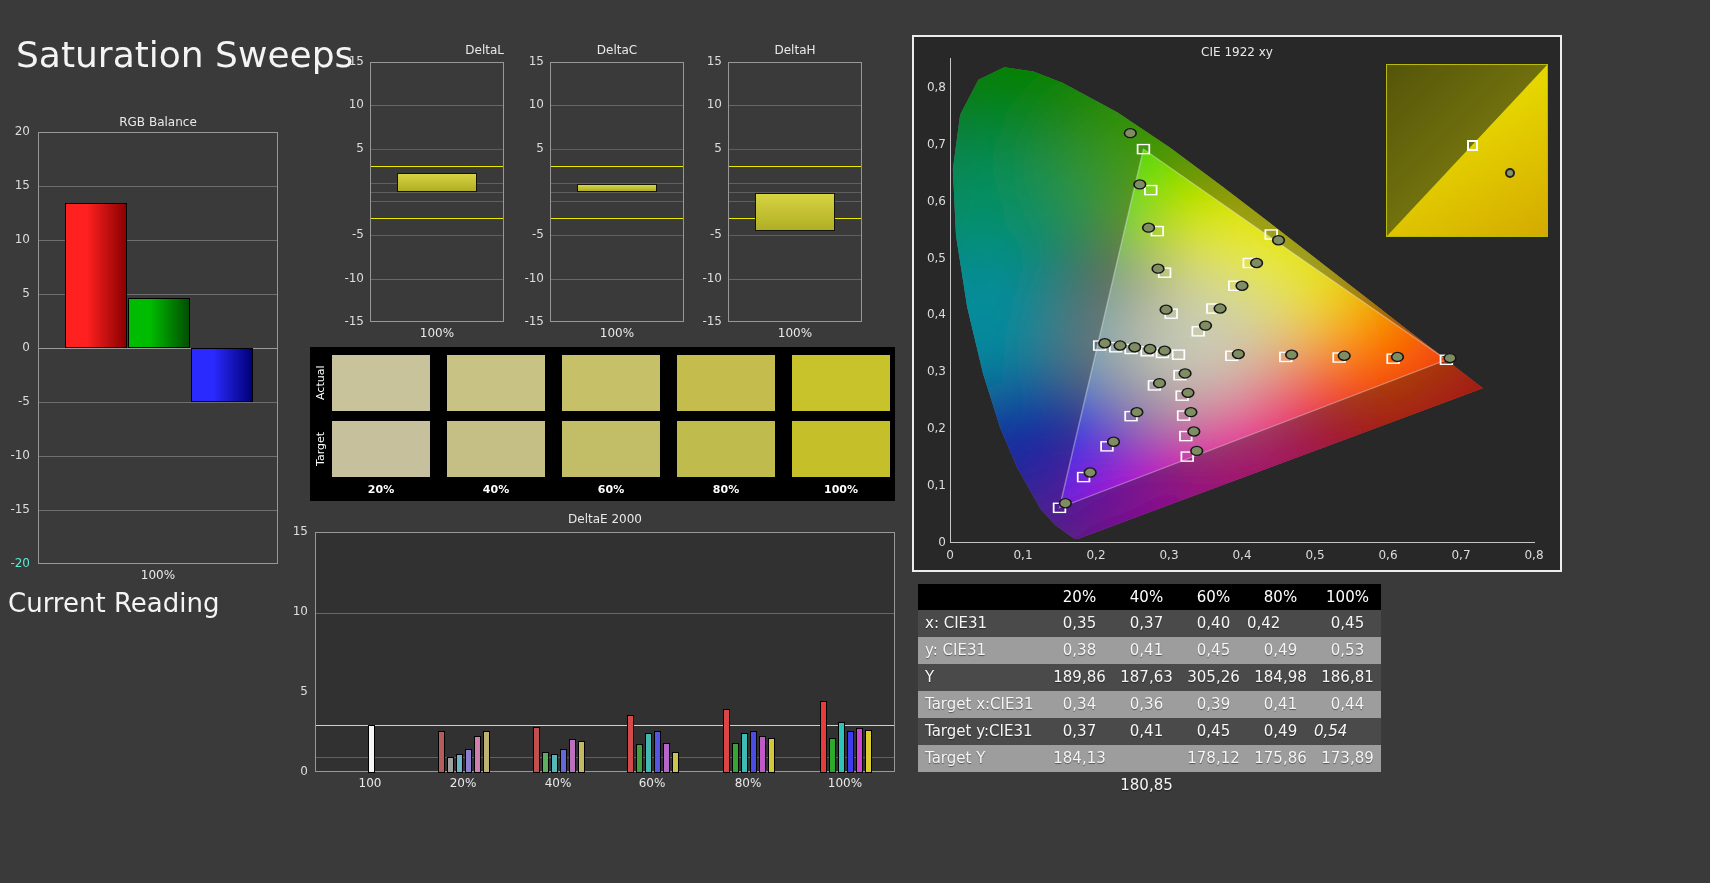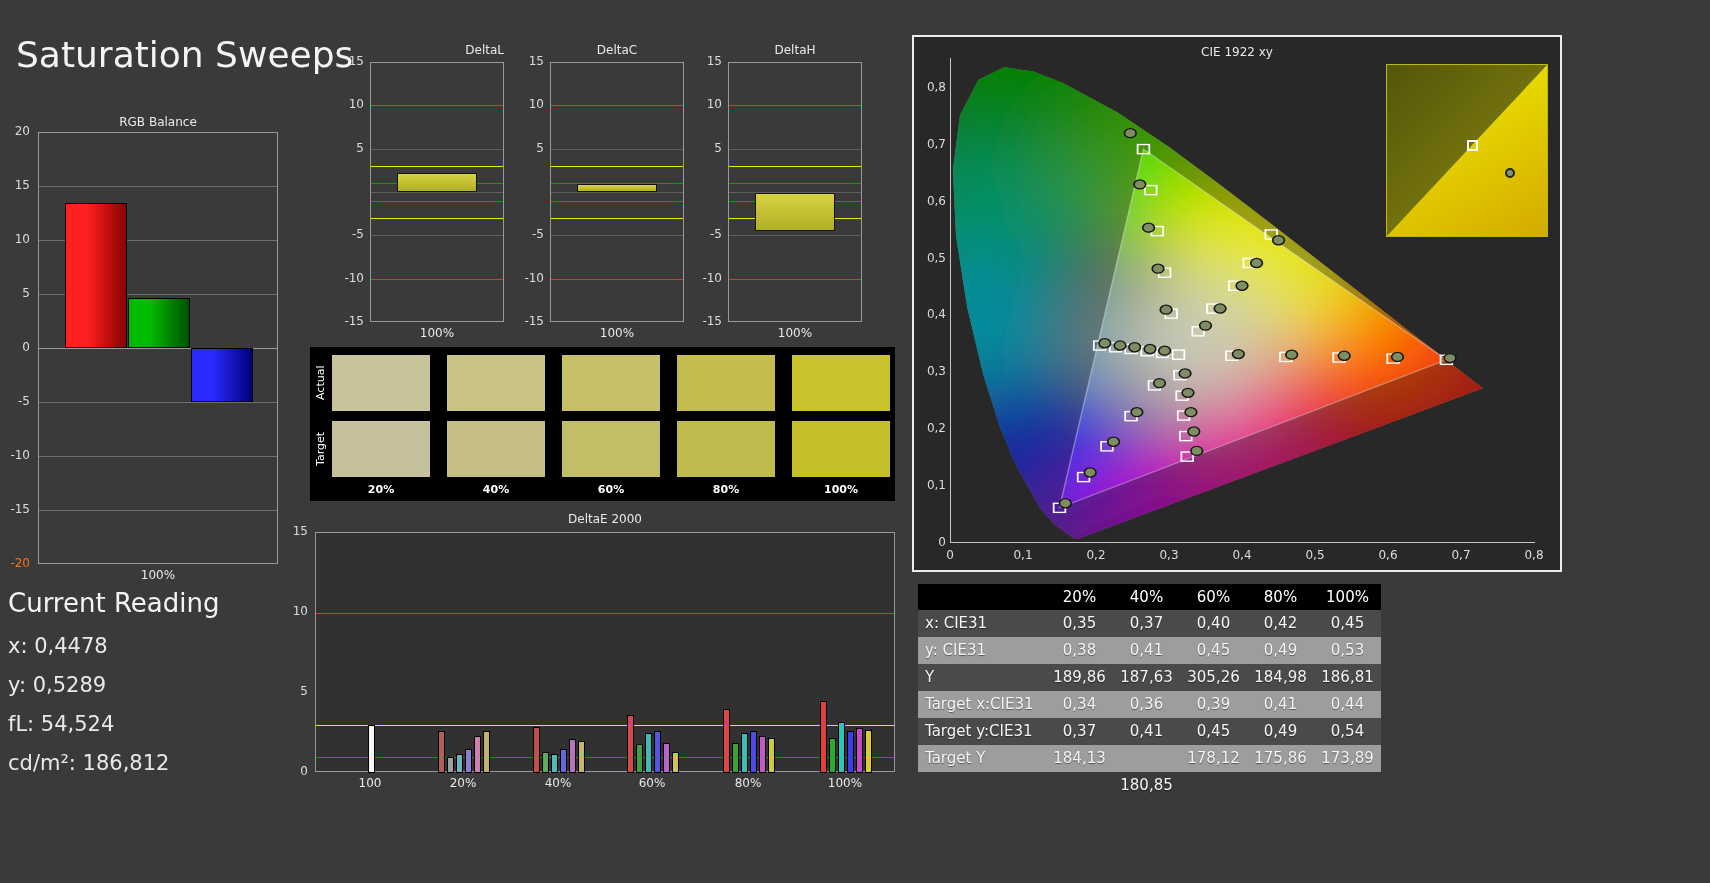--- a/index.html
+++ b/index.html
@@ -28,21 +28,21 @@
       <div style="position: absolute; left: 38px; top: 3px; width: 240px; text-align: center; font-size: 12px;">RGB Balance</div>
       <div style="position: absolute; left: 0px; top: 20px; width: 33px; height: 432px;">
         <div style="position: absolute; right: 3px; top: -8px; width: 30px; text-align: right; font-size: 12px; color: rgb(220, 220, 220);">20</div>
         <div style="position: absolute; right: 3px; top: 46px; width: 30px; text-align: right; font-size: 12px; color: rgb(220, 220, 220);">15</div>
         <div style="position: absolute; right: 3px; top: 100px; width: 30px; text-align: right; font-size: 12px; color: rgb(220, 220, 220);">10</div>
         <div style="position: absolute; right: 3px; top: 154px; width: 30px; text-align: right; font-size: 12px; color: rgb(220, 220, 220);">5</div>
         <div style="position: absolute; right: 3px; top: 208px; width: 30px; text-align: right; font-size: 12px; color: rgb(220, 220, 220);">0</div>
         <div style="position: absolute; right: 3px; top: 262px; width: 30px; text-align: right; font-size: 12px; color: rgb(220, 220, 220);">-5</div>
         <div style="position: absolute; right: 3px; top: 316px; width: 30px; text-align: right; font-size: 12px; color: rgb(220, 220, 220);">-10</div>
         <div style="position: absolute; right: 3px; top: 370px; width: 30px; text-align: right; font-size: 12px; color: rgb(220, 220, 220);">-15</div>
-        <div style="position: absolute; right: 3px; top: 424px; width: 30px; text-align: right; font-size: 12px; color: #f97316;">-20</div>
+        <div style="position: absolute; right: 3px; top: 424px; width: 30px; text-align: right; font-size: 12px; color: #5eead4;">-20</div>
       </div>
       <div style="position: absolute; left: 38px; top: 20px; width: 240px; height: 432px; border: 1px solid rgb(152, 152, 152); box-sizing: border-box;">
         <div style="position: absolute; left: 0px; right: 0px; height: 1px; top: 53px; background: rgb(110, 110, 110);"></div>
         <div style="position: absolute; left: 0px; right: 0px; height: 1px; top: 107px; background: rgb(110, 110, 110);"></div>
         <div style="position: absolute; left: 0px; right: 0px; height: 1px; top: 161px; background: rgb(110, 110, 110);"></div>
         <div style="position: absolute; left: 0px; right: 0px; height: 1px; top: 215px; background: rgb(154, 154, 154);"></div>
         <div style="position: absolute; left: 0px; right: 0px; height: 1px; top: 269px; background: rgb(110, 110, 110);"></div>
         <div style="position: absolute; left: 0px; right: 0px; height: 1px; top: 323px; background: rgb(110, 110, 110);"></div>
         <div style="position: absolute; left: 0px; right: 0px; height: 1px; top: 377px; background: rgb(110, 110, 110);"></div>
         <div style="position: absolute; left: 26px; width: 62px; top: 70.28px; height: 144.72px; background: linear-gradient(to right, rgb(255, 32, 32) 0%, rgb(255, 32, 32) 35%, rgb(138, 0, 0) 100%); border: 1px solid rgb(0, 0, 0); box-sizing: border-box;"></div>
@@ -307,42 +307,36 @@
       </svg>
       <div style="position: absolute; left: 472px; top: 27px; width: 162px; height: 173px; border: 1px solid rgb(185, 185, 10); box-sizing: border-box;">
         <div style="position: absolute; inset: 0px; background: linear-gradient(135deg, rgb(85, 85, 10), rgb(140, 140, 18));"></div>
         <div style="position: absolute; inset: 0px; clip-path: polygon(0px 100%, 100% 0px, 100% 100%); background: linear-gradient(150deg, rgb(242, 242, 0), rgb(212, 170, 0));"></div>
         <div style="position: absolute; left: 50%; top: 44%; width: 11px; height: 11px; border: 2px solid rgb(255, 255, 255); box-sizing: border-box;"></div>
         <div style="position: absolute; left: 74%; top: 60%; width: 10px; height: 10px; border-radius: 50%; background: rgb(135, 147, 106); border: 2px solid rgb(34, 34, 34); box-sizing: border-box;"></div>
       </div>
     </div>
   <div id="current-reading">
     <div id="cr-heading">Current Reading</div>
-    <div id="cr-lines">
-        <div>x: 0,4478</div>
-        <div>y: 0,5289</div>
-        <div>fL: 54,524</div>
-        <div>cd/m²: 186,812</div>
-      </div>
   </div>
   <div id="data-table">
       <div style="display: flex; height: 26px; background: rgb(0, 0, 0); color: rgb(255, 255, 255); font-size: 15px; line-height: 26px;">
         <div style="width: 128px; text-align: left; box-sizing: border-box;"></div>
         <div style="width: 67px; text-align: center; box-sizing: border-box;">20%</div>
         <div style="width: 67px; text-align: center; box-sizing: border-box;">40%</div>
         <div style="width: 67px; text-align: center; box-sizing: border-box;">60%</div>
         <div style="width: 67px; text-align: center; box-sizing: border-box;">80%</div>
         <div style="width: 67px; text-align: center; box-sizing: border-box;">100%</div>
       </div>
       <div style="display: flex; height: 27px; font-size: 15px; line-height: 27px; color: rgb(245, 245, 245); text-shadow: rgba(0, 0, 0, 0.45) 0px 1px 1px; background: rgb(74, 74, 74);">
         <div style="width: 128px; padding-left: 7px; box-sizing: border-box; white-space: nowrap; overflow: hidden;">x: CIE31</div>
         <div style="width: 67px; text-align: center;">0,35</div>
         <div style="width: 67px; text-align: center;">0,37</div>
         <div style="width: 67px; text-align: center;">0,40</div>
-        <div style="width: 67px; text-align: center;">0,42</div>
+        <div style="width: 67px; text-align: left;">0,42</div>
         <div style="width: 67px; text-align: center;">0,45</div>
       </div>
       <div style="display: flex; height: 27px; font-size: 15px; line-height: 27px; color: rgb(245, 245, 245); text-shadow: rgba(0, 0, 0, 0.45) 0px 1px 1px; background: rgb(157, 157, 157);">
         <div style="width: 128px; padding-left: 7px; box-sizing: border-box; white-space: nowrap; overflow: hidden;">y: CIE31</div>
         <div style="width: 67px; text-align: center;">0,38</div>
         <div style="width: 67px; text-align: center;">0,41</div>
         <div style="width: 67px; text-align: center;">0,45</div>
         <div style="width: 67px; text-align: center;">0,49</div>
         <div style="width: 67px; text-align: center;">0,53</div>
       </div>
@@ -361,21 +355,21 @@
         <div style="width: 67px; text-align: center;">0,39</div>
         <div style="width: 67px; text-align: center;">0,41</div>
         <div style="width: 67px; text-align: center;">0,44</div>
       </div>
       <div style="display: flex; height: 27px; font-size: 15px; line-height: 27px; color: rgb(245, 245, 245); text-shadow: rgba(0, 0, 0, 0.45) 0px 1px 1px; background: rgb(74, 74, 74);">
         <div style="width: 128px; padding-left: 7px; box-sizing: border-box; white-space: nowrap; overflow: hidden;">Target y:CIE31</div>
         <div style="width: 67px; text-align: center;">0,37</div>
         <div style="width: 67px; text-align: center;">0,41</div>
         <div style="width: 67px; text-align: center;">0,45</div>
         <div style="width: 67px; text-align: center;">0,49</div>
-        <div style="width: 67px; text-align: center;">0,54</div>
+        <div style="width: 67px;  font-style: italic;">0,54</div>
       </div>
       <div style="display: flex; height: 27px; font-size: 15px; line-height: 27px; color: rgb(245, 245, 245); text-shadow: rgba(0, 0, 0, 0.45) 0px 1px 1px; background: rgb(157, 157, 157);">
         <div style="width: 128px; padding-left: 7px; box-sizing: border-box; white-space: nowrap; overflow: hidden;">Target Y</div>
         <div style="width: 67px; text-align: center;">184,13</div>
         <div style="width: 67px; text-align: center; margin-top: 27px;">180,85</div>
         <div style="width: 67px; text-align: center;">178,12</div>
         <div style="width: 67px; text-align: center;">175,86</div>
         <div style="width: 67px; text-align: center;">173,89</div>
       </div>
     </div>

